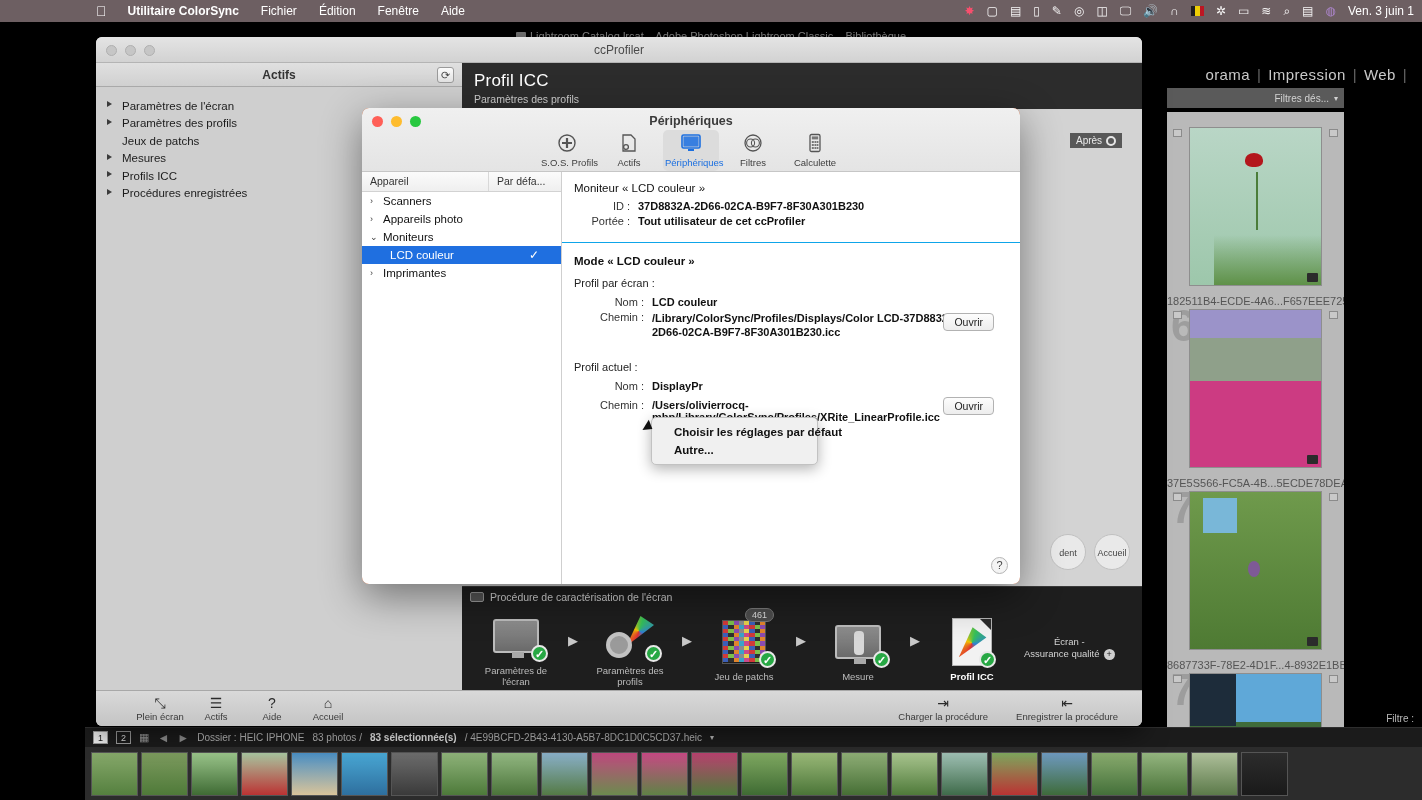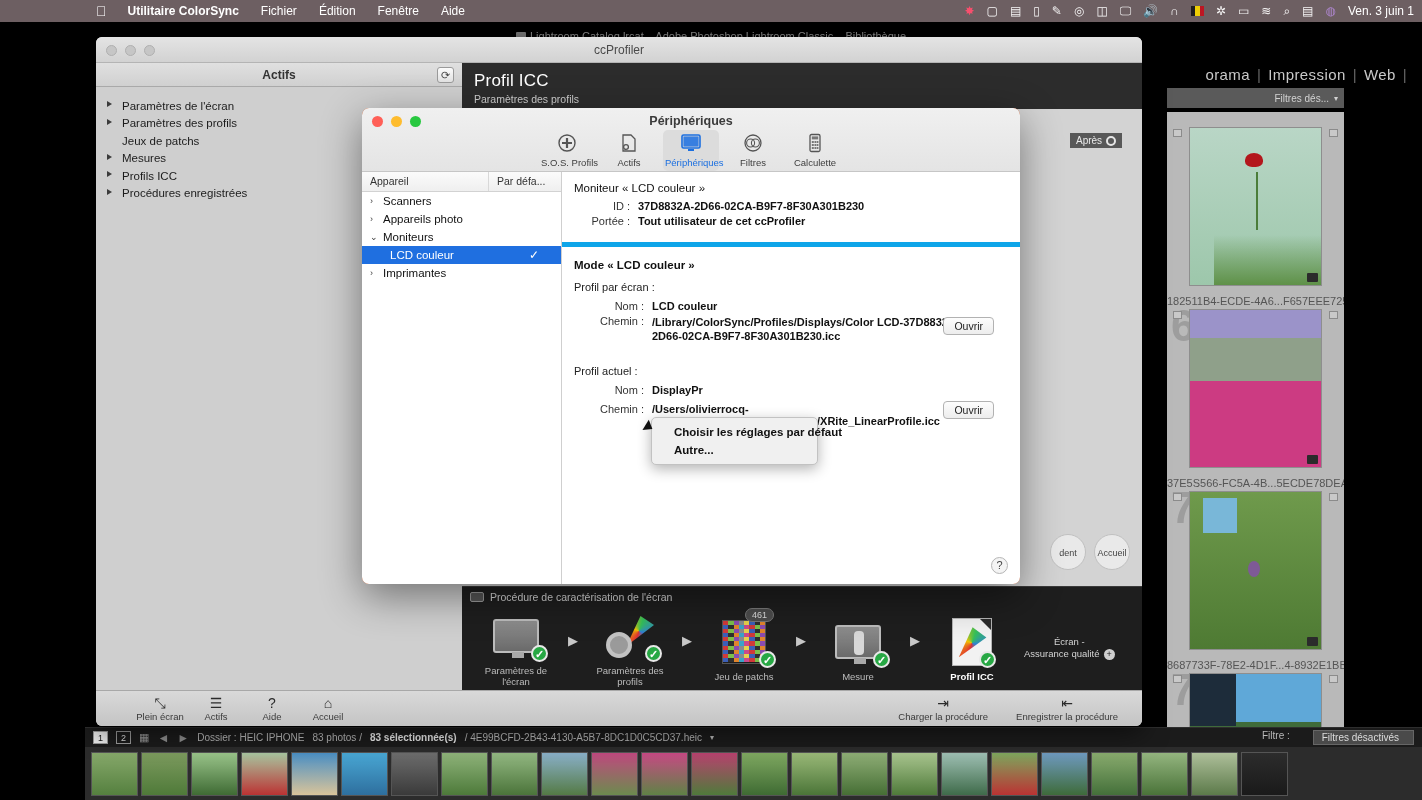--- a/index.html
+++ b/index.html
@@ -51,21 +51,21 @@
                   font-weight:bold; line-height:1; }
 
   .lr-status { position:absolute; left:85px; right:0; bottom:53px; height:20px;
                background:#1b1b1b; border-top:1px solid #2e2e2e; display:flex;
                align-items:center; color:#b9b9b9; font-size:10px; gap:8px; padding:0 8px; }
   .lr-status .vbox { border:1px solid #9a9a9a; width:15px; height:13px; text-align:center;
                      line-height:12px; font-size:9px; color:#ddd;}
   .lr-status .vbox.on { background:#e8e8e8; color:#111; }
   .lr-status .arr { color:#8e8e8e; font-size:12px; }
   .lr-status b { color:#e8e8e8; }
-  .lr-status .filterwrap { margin-left:auto; display:flex; align-items:flex-start; gap:23px; }
+  .lr-status .filterwrap { margin-left:auto; display:flex; align-items:flex-end; gap:23px;flex-direction:column; }
   .lr-status .fsel { background:#4a4a4a; border:1px solid #666; padding:1px 14px 1px 8px;
                      color:#dcdcdc; font-size:10px;}
 
   .lr-film { position:absolute; left:85px; right:0; bottom:0; height:53px;
              background:#2c2c2c; display:flex; align-items:center; gap:3px; padding:0 6px;
              overflow:hidden;}
   .film-th { width:47px; height:44px; border:1px solid #555; flex:0 0 auto; overflow:hidden;}
 
   
   .cc { position:absolute; left:96px; top:37px; width:1046px; height:689px;
@@ -173,21 +173,21 @@
   .cs-list .hdr div { padding:3px 0 0 8px; }
   .cs-list .hdr .c1 { flex:1; border-right:1px solid #d8d8d8; }
   .cs-list .hdr .c2 { width:72px; }
   .cs-row { font-size:11.5px; color:#111; padding:2px 6px 2px 8px; position:relative;
             line-height:14px; display:flex; align-items:center; }
   .cs-row .ch { margin-right:5px; color:#3b3b3b; font-size:9px; width:8px;}
   .cs-row.child { padding-left:28px; }
   .cs-row.sel { background:#1f6fe0; color:#fff; }
   .cs-row .tick { position:absolute; right:22px; font-size:12px; }
   .cs-main { flex:1; background:#fff; position:relative; }
-  .panel { border-bottom:5px solid #0ea5e9; padding:10px 12px 12px; }
+  .panel { border-bottom:1px solid #0ea5e9; padding:10px 12px 12px; }
   .panel h3 { font-size:11.5px; font-weight:normal; color:#111; margin-bottom:6px; }
   .kv { display:flex; font-size:11px; margin:3px 0; align-items:flex-start;}
   .kv .k { width:56px; text-align:right; color:#333; flex:0 0 auto; }
   .kv .v { font-weight:bold; color:#111; padding-left:8px; }
   .kv.ind .k { width:70px; }
   .sect { padding:12px 12px 6px; }
   .sect h3 { font-size:11.5px; color:#111; margin-bottom:10px; }
   .lbl-line { font-size:11px; color:#222; margin-bottom:7px; }
   .ouvrir { position:absolute; right:14px; border:1px solid #b2b2b2; border-radius:4px;
             background:linear-gradient(#fdfdfd,#ededed); font-size:10.5px; color:#222;

